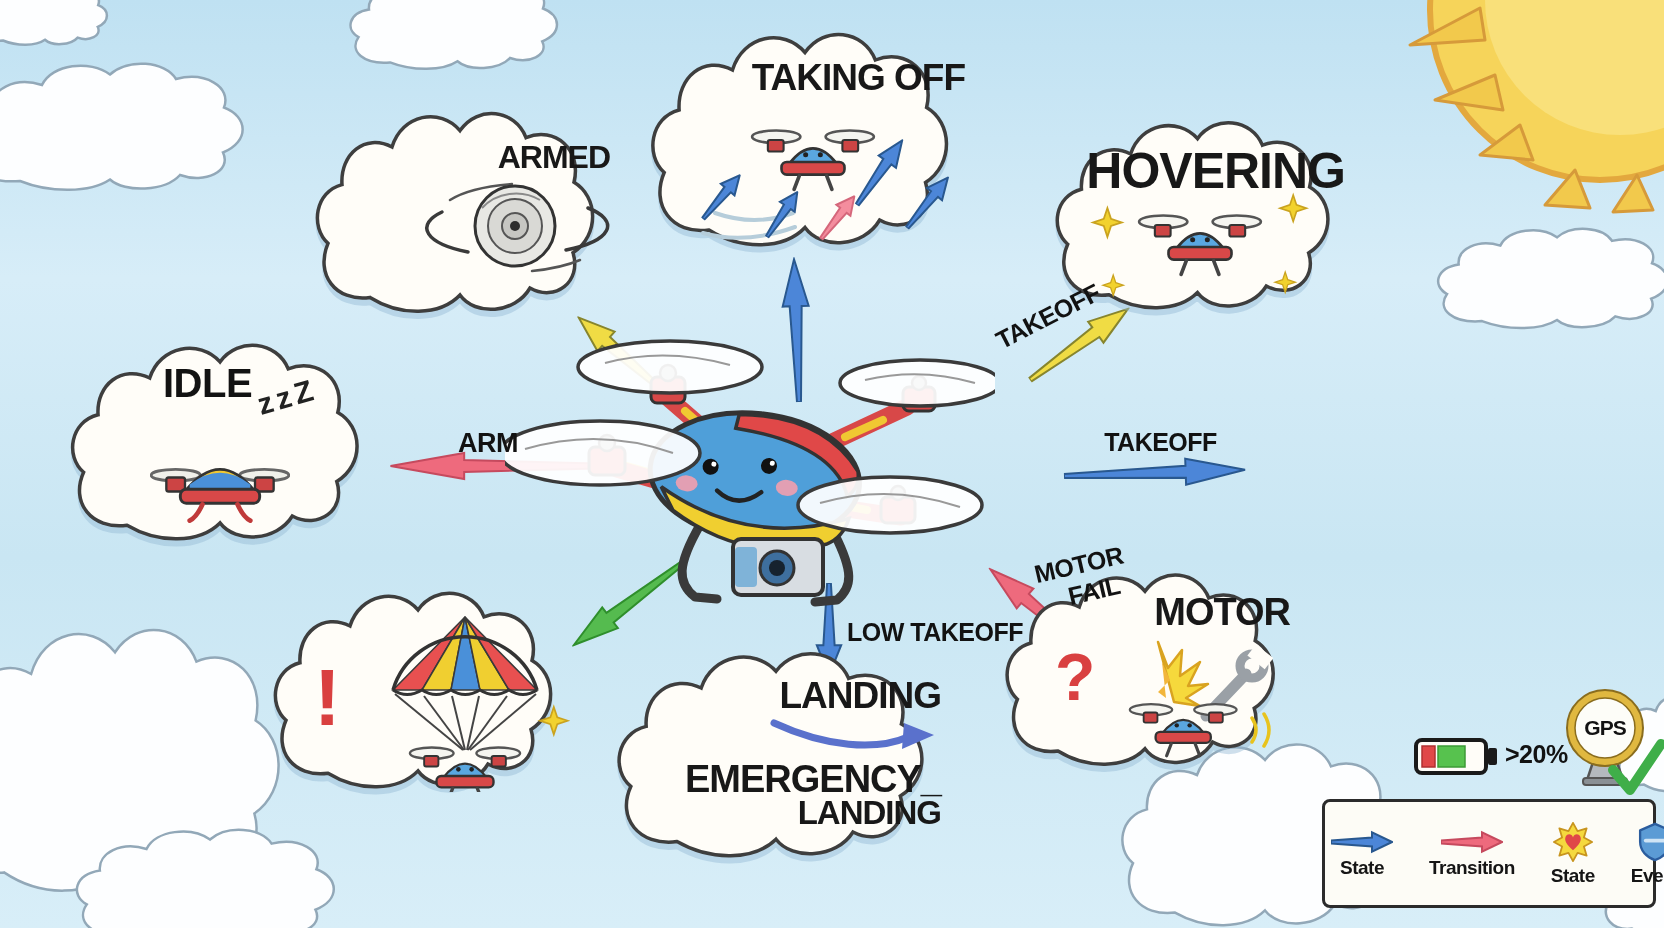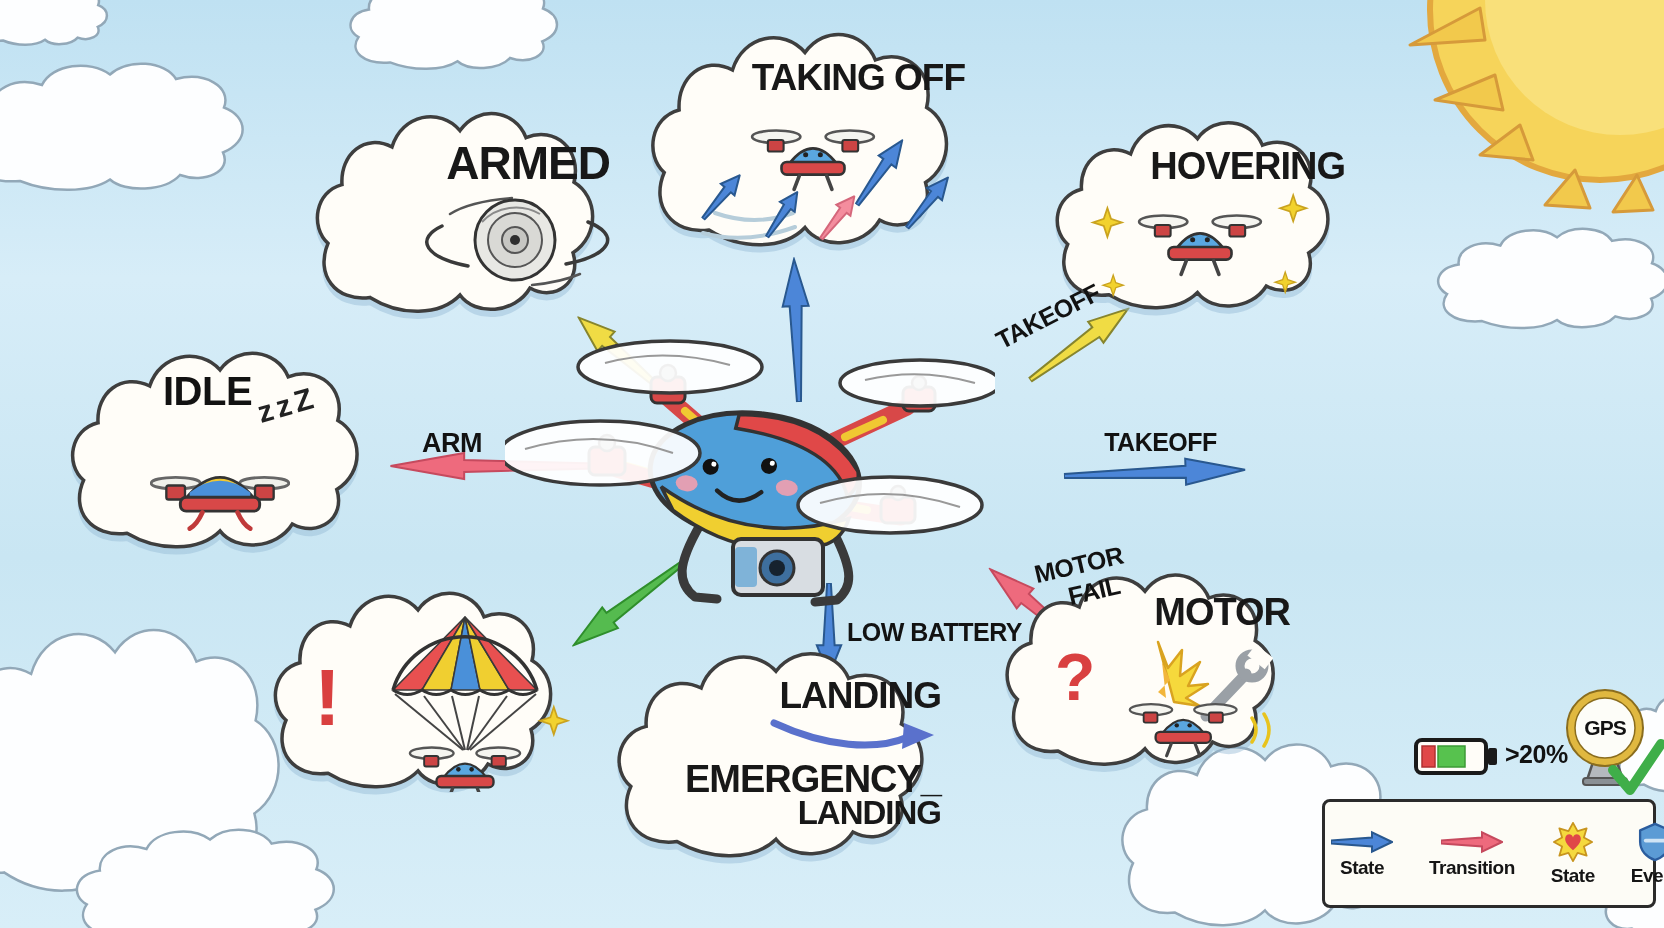--- a/index.html
+++ b/index.html
@@ -172,24 +172,24 @@
       <svg viewBox="0 0 130 32" preserveAspectRatio="none">
         <use href="#arrow-poly"></use>
       </svg>
     </div>
   <div class="arrow arr-red" style="left:1096px;top:642px;width:140px;height:32px;transform:rotate(-140deg)">
       <svg viewBox="0 0 130 32" preserveAspectRatio="none">
         <use href="#arrow-poly"></use>
       </svg>
     </div>
 
-  <div class="tlabel" style="left:422px;top:428px;width:96px;text-align:left;font-size:27px">ARM</div>
+  <div class="tlabel" style="left:422px;top:428px;width:96px;text-align:right;font-size:27px">ARM</div>
   <div class="tlabel" style="left:982px;top:302px;width:132px;text-align:center;font-size:25px;transform:rotate(-27deg)">TAKEOFF</div>
   <div class="tlabel" style="left:1098px;top:428px;width:125px;text-align:center;font-size:25px">TAKEOFF</div>
-  <div class="tlabel" style="left:847px;top:618px;font-size:25px">LOW BATTERY</div>
+  <div class="tlabel" style="left:847px;top:618px;font-size:25px">LOW TAKEOFF</div>
   <div class="tlabel" style="left:1022px;top:550px;width:120px;text-align:center;font-size:25px;transform:rotate(-13deg)">
     <div>MOTOR</div>
     <div style="margin-left:18px">FAIL</div>
   </div>
 
   <svg class="abs" style="left:505px;top:325px;width:490px;height:290px;z-index:3" viewBox="0 0 490 290">
 
     <path d="M 195,200 C 172,240 172,258 190,272 M 190,272 L 212,274" stroke="#3a3a3a" stroke-width="9" fill="none" stroke-linecap="round"></path>
     <path d="M 330,210 C 348,246 348,262 332,275 M 332,275 L 310,277" stroke="#3a3a3a" stroke-width="9" fill="none" stroke-linecap="round"></path>
 
@@ -241,21 +241,21 @@
       <path d="M 20,124 Q 95,102 168,128"></path>
         <path d="M 315,178 Q 385,158 455,182"></path>
     </g>
   </svg>
 
   <div class="cloud state-cloud" style="left:310px;top:100px;width:300px;height:235px">
     <svg class="shape" viewBox="0 0 300 200" preserveAspectRatio="none">
         <use href="#cloud-shape"></use>
       </svg>
     <div class="cloud-content" style="padding-top:42px">
-      <div class="state-label" style="font-size:46px">ARMED</div>
+      <div class="state-label" style="font-size:32px">ARMED</div>
       <svg width="190" height="105" viewBox="0 0 190 105">
         <path d="M 22,40 A 85,28 0 0 0 48,80" stroke="#3a3a3a" stroke-width="3.5" fill="none" stroke-linecap="round"></path>
         <path d="M 30,28 A 95,30 0 0 1 92,12" stroke="#555" stroke-width="2.5" fill="none" stroke-linecap="round"></path>
         <path d="M 168,36 A 85,28 0 0 1 146,78" stroke="#3a3a3a" stroke-width="3.5" fill="none" stroke-linecap="round"></path>
         <path d="M 160,88 A 95,30 0 0 1 112,99" stroke="#555" stroke-width="2.5" fill="none" stroke-linecap="round"></path>
         <circle cx="95" cy="54" r="40" fill="#e8e8e4" stroke="#333" stroke-width="3"></circle>
         <circle cx="95" cy="54" r="27" fill="#d9d9d5" stroke="#555" stroke-width="2"></circle>
         <circle cx="95" cy="54" r="13" fill="#c6c6c2" stroke="#555" stroke-width="2"></circle>
         <circle cx="95" cy="54" r="5" fill="#2e2e2e"></circle>
         <path d="M 62,36 A 44,40 0 0 1 120,28" stroke="#8a8a8a" stroke-width="2" fill="none"></path>
@@ -299,32 +299,32 @@
           <use href="#arrow-poly"></use>
         </svg>
       </div>
   </div>
 
   <div class="cloud state-cloud" style="left:1050px;top:110px;width:295px;height:220px">
     <svg class="shape" viewBox="0 0 300 200" preserveAspectRatio="none">
         <use href="#cloud-shape"></use>
       </svg>
     <div class="cloud-content" style="padding-top:38px">
-      <div class="state-label" style="font-size:38px">HOVERING</div>
+      <div class="state-label" style="font-size:50px">HOVERING</div>
     </div>
     <svg class="abs" style="left:25px;top:80px;width:245px;height:125px" viewBox="0 0 245 125">
       <use href="#mini-drone" transform="translate(62,15) scale(1.05)"></use>
       <use href="#star4" transform="translate(18,18) scale(1.2)" fill="#f2d22e" stroke="#caa31f" stroke-width="1.5"></use>
       <use href="#star4" transform="translate(205,5) scale(1.1)" fill="#f2d22e" stroke="#caa31f" stroke-width="1.5"></use>
       <use href="#star4" transform="translate(200,82) scale(0.85)" fill="#f2d22e" stroke="#caa31f" stroke-width="1.5"></use>
       <use href="#star4" transform="translate(28,85) scale(0.85)" fill="#f2d22e" stroke="#caa31f" stroke-width="1.5"></use>
     </svg>
   </div>
 
-  <div class="cloud state-cloud" style="left:65px;top:340px;width:310px;height:230px">
+  <div class="cloud state-cloud" style="left:65px;top:332px;width:310px;height:230px">
     <svg class="shape" viewBox="0 0 300 200" preserveAspectRatio="none">
         <use href="#cloud-shape"></use>
       </svg>
     <div class="tlabel state-label" style="left:98px;top:32px;font-size:40px">IDLE</div>
     <div class="zzz abs" style="left:192px;top:48px;font-size:30px;letter-spacing:4px;transform:rotate(-16deg)">zzZ</div>
     <svg class="abs" style="left:85px;top:110px;width:140px;height:85px" viewBox="0 0 120 72">
       <use href="#mini-drone-idle"></use>
     </svg>
   </div>
 

